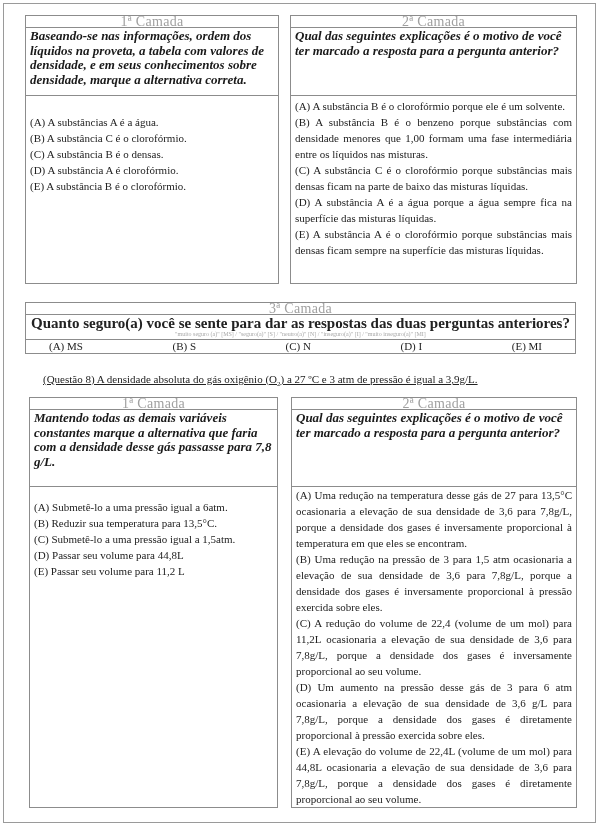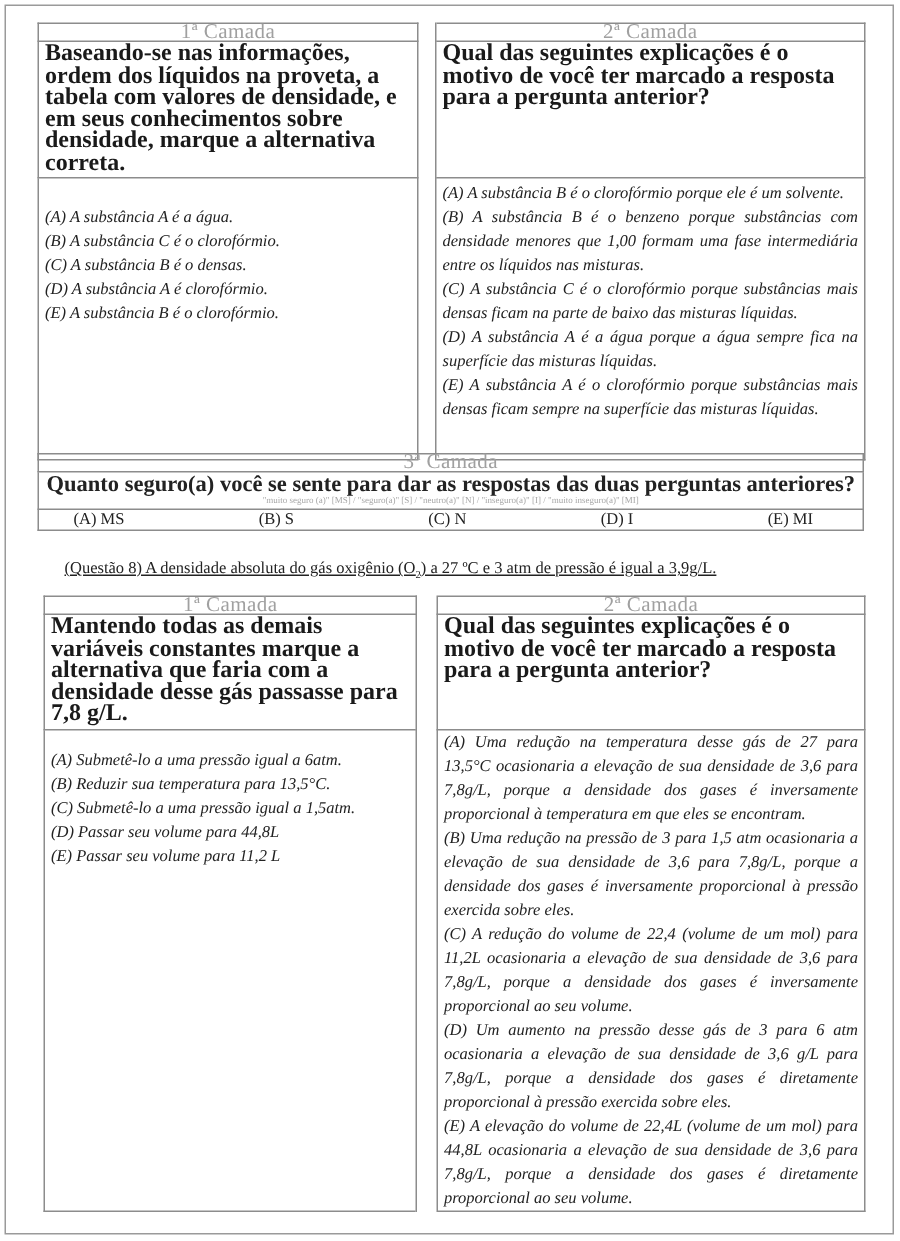--- a/index.html
+++ b/index.html
@@ -5,23 +5,23 @@
   * { box-sizing: border-box; margin: 0; padding: 0; }
   html, body { width: 600px; height: 827px; background: #ffffff; overflow: hidden; }
   body { position: relative; font-family: "Liberation Serif", serif; color: #222; }
   .frame {
     position: absolute; left: 3px; top: 3px; width: 593px; height: 820px;
     border: 1px solid #9a9a9a;
   }
   table { position: absolute; border-collapse: collapse; table-layout: fixed; }
   td { border: 1px solid #8c8c8c; vertical-align: top; }
   .hdr { color: #a0a0a0; font-size: 14px; text-align: center; line-height: 11px; height: 12px; letter-spacing: 0.3px; }
-  .q { font-weight: bold; font-size: 16px; line-height: 14.6px; padding: 1px 4px; color: #1a1a1a; }
+  .q { font-weight: bold; font-size: 13px; line-height: 14.6px; padding: 1px 4px; color: #1a1a1a; font-style: italic; }
   .gap { border-top: none; border-bottom: none; }
-  .opts { font-size: 11px; line-height: 16px; padding: 0 4px; font-style: italic; }
+  .opts { font-size: 11px; line-height: 16px; padding: 0 4px; }
   .opts p { margin: 0; }
   .just { text-align: justify; }
   .t1 { left: 25px; top: 15px; width: 551px; }
   .t3 { left: 25px; top: 302px; width: 551px; }
   .t4 { left: 29px; top: 397px; width: 547px; }
   .q3 { font-weight: bold; font-size: 15px; text-align: center; line-height: 14px; padding-top: 1px; }
   .scale { color: #a8a8a8; font-size: 6px; text-align: center; line-height: 8px; padding-bottom: 1px; }
   .scale-row td { border-top: 1px solid #8c8c8c; }
   .scale-opts { display: flex; justify-content: space-between; font-size: 11px; line-height: 13px; padding: 0 33px 0 23px; }
   .intro { position: absolute; left: 43px; top: 372px; font-size: 11px; line-height: 14px; white-space: nowrap; text-decoration: underline; }
@@ -43,21 +43,21 @@
     <td class="hdr">1ª Camada</td>
     <td class="gap" rowspan="3"></td>
     <td class="hdr">2ª Camada</td>
   </tr>
   <tr style="height:68px">
     <td class="q">Baseando-se nas informações, ordem dos líquidos na proveta, a tabela com valores de densidade, e em seus conhecimentos sobre densidade, marque a alternativa correta.</td>
     <td class="q">Qual das seguintes explicações é o motivo de você ter marcado a resposta para a pergunta anterior?</td>
   </tr>
   <tr style="height:188px">
     <td class="opts" style="padding-top:18px">
-      <p>(A) A substância A é a água.</p>
+      <p>(A) A substâncias A é a água.</p>
       <p>(B) A substância C é o clorofórmio.</p>
       <p>(C) A substância B é o densas.</p>
       <p>(D) A substância A é clorofórmio.</p>
       <p>(E) A substância B é o clorofórmio.</p>
     </td>
     <td class="opts just" style="padding-top:2px">
       <p>(A) A substância B é o clorofórmio porque ele é um solvente.</p>
       <p>(B) A substância B é o benzeno porque substâncias com densidade menores que 1,00 formam uma fase intermediária entre os líquidos nas misturas.</p>
       <p>(C) A substância C é o clorofórmio porque substâncias mais densas ficam na parte de baixo das misturas líquidas.</p>
       <p>(D) A substância A é a água porque a água sempre fica na superfície das misturas líquidas.</p>

